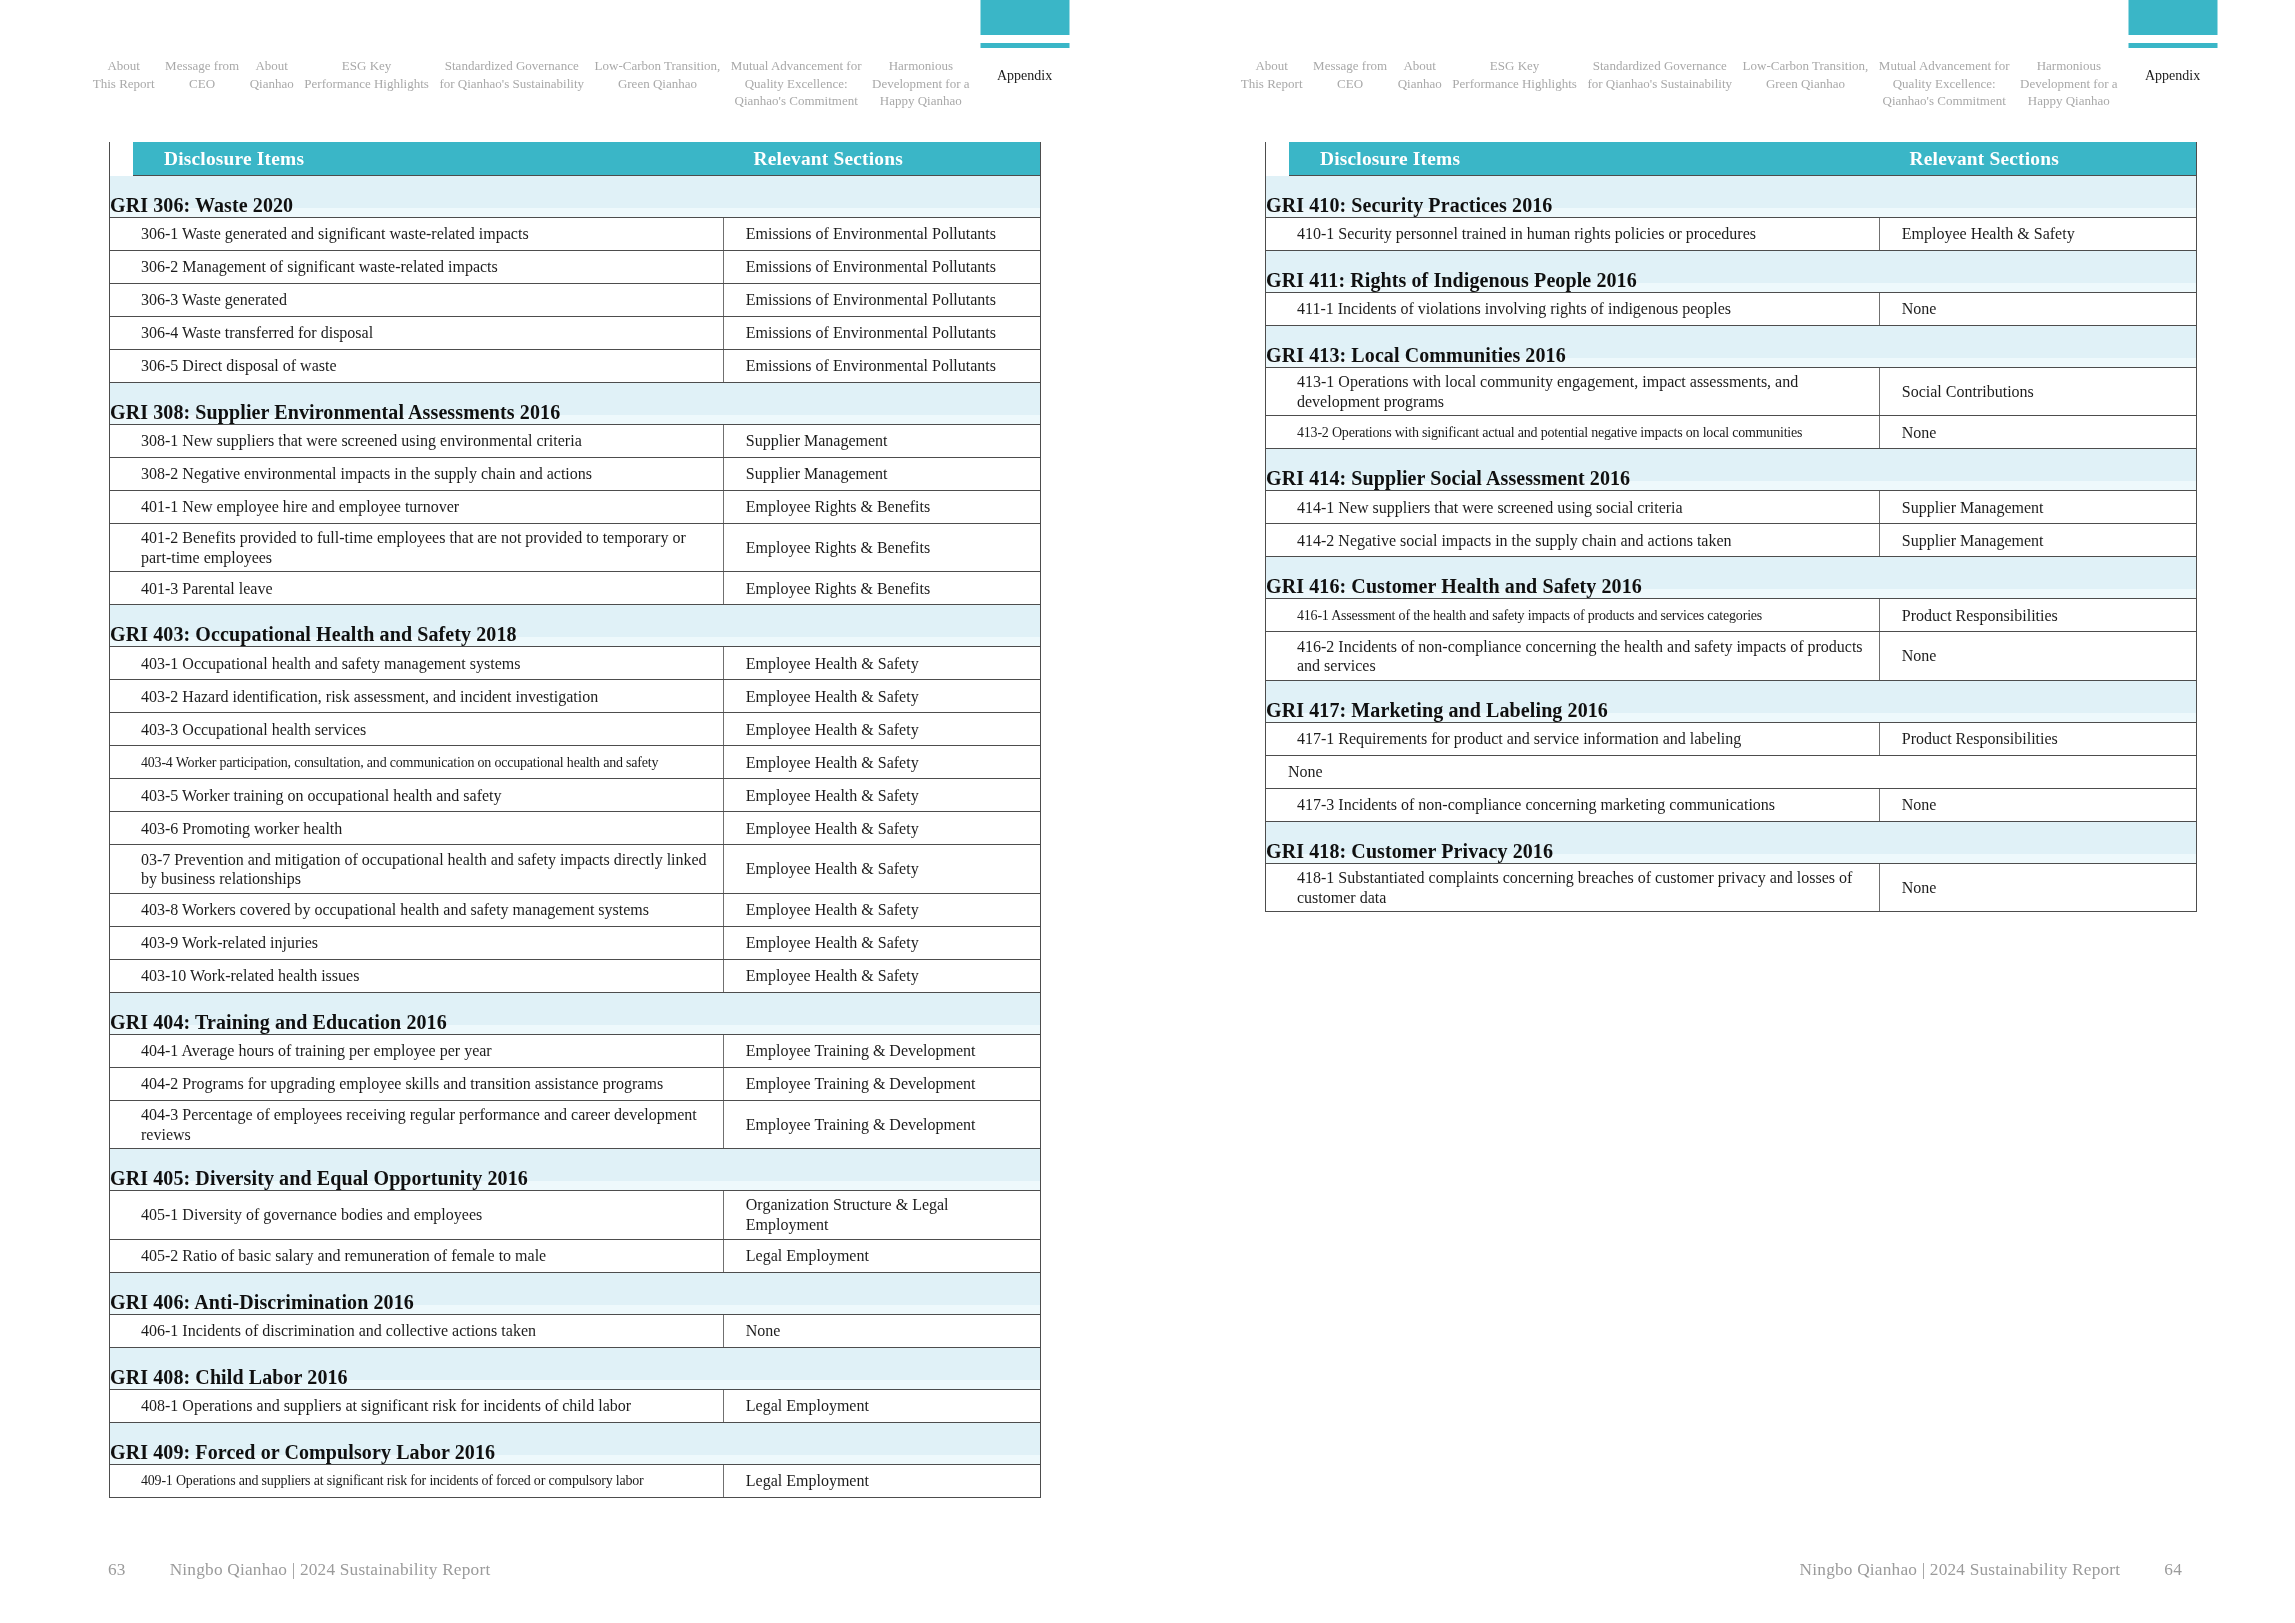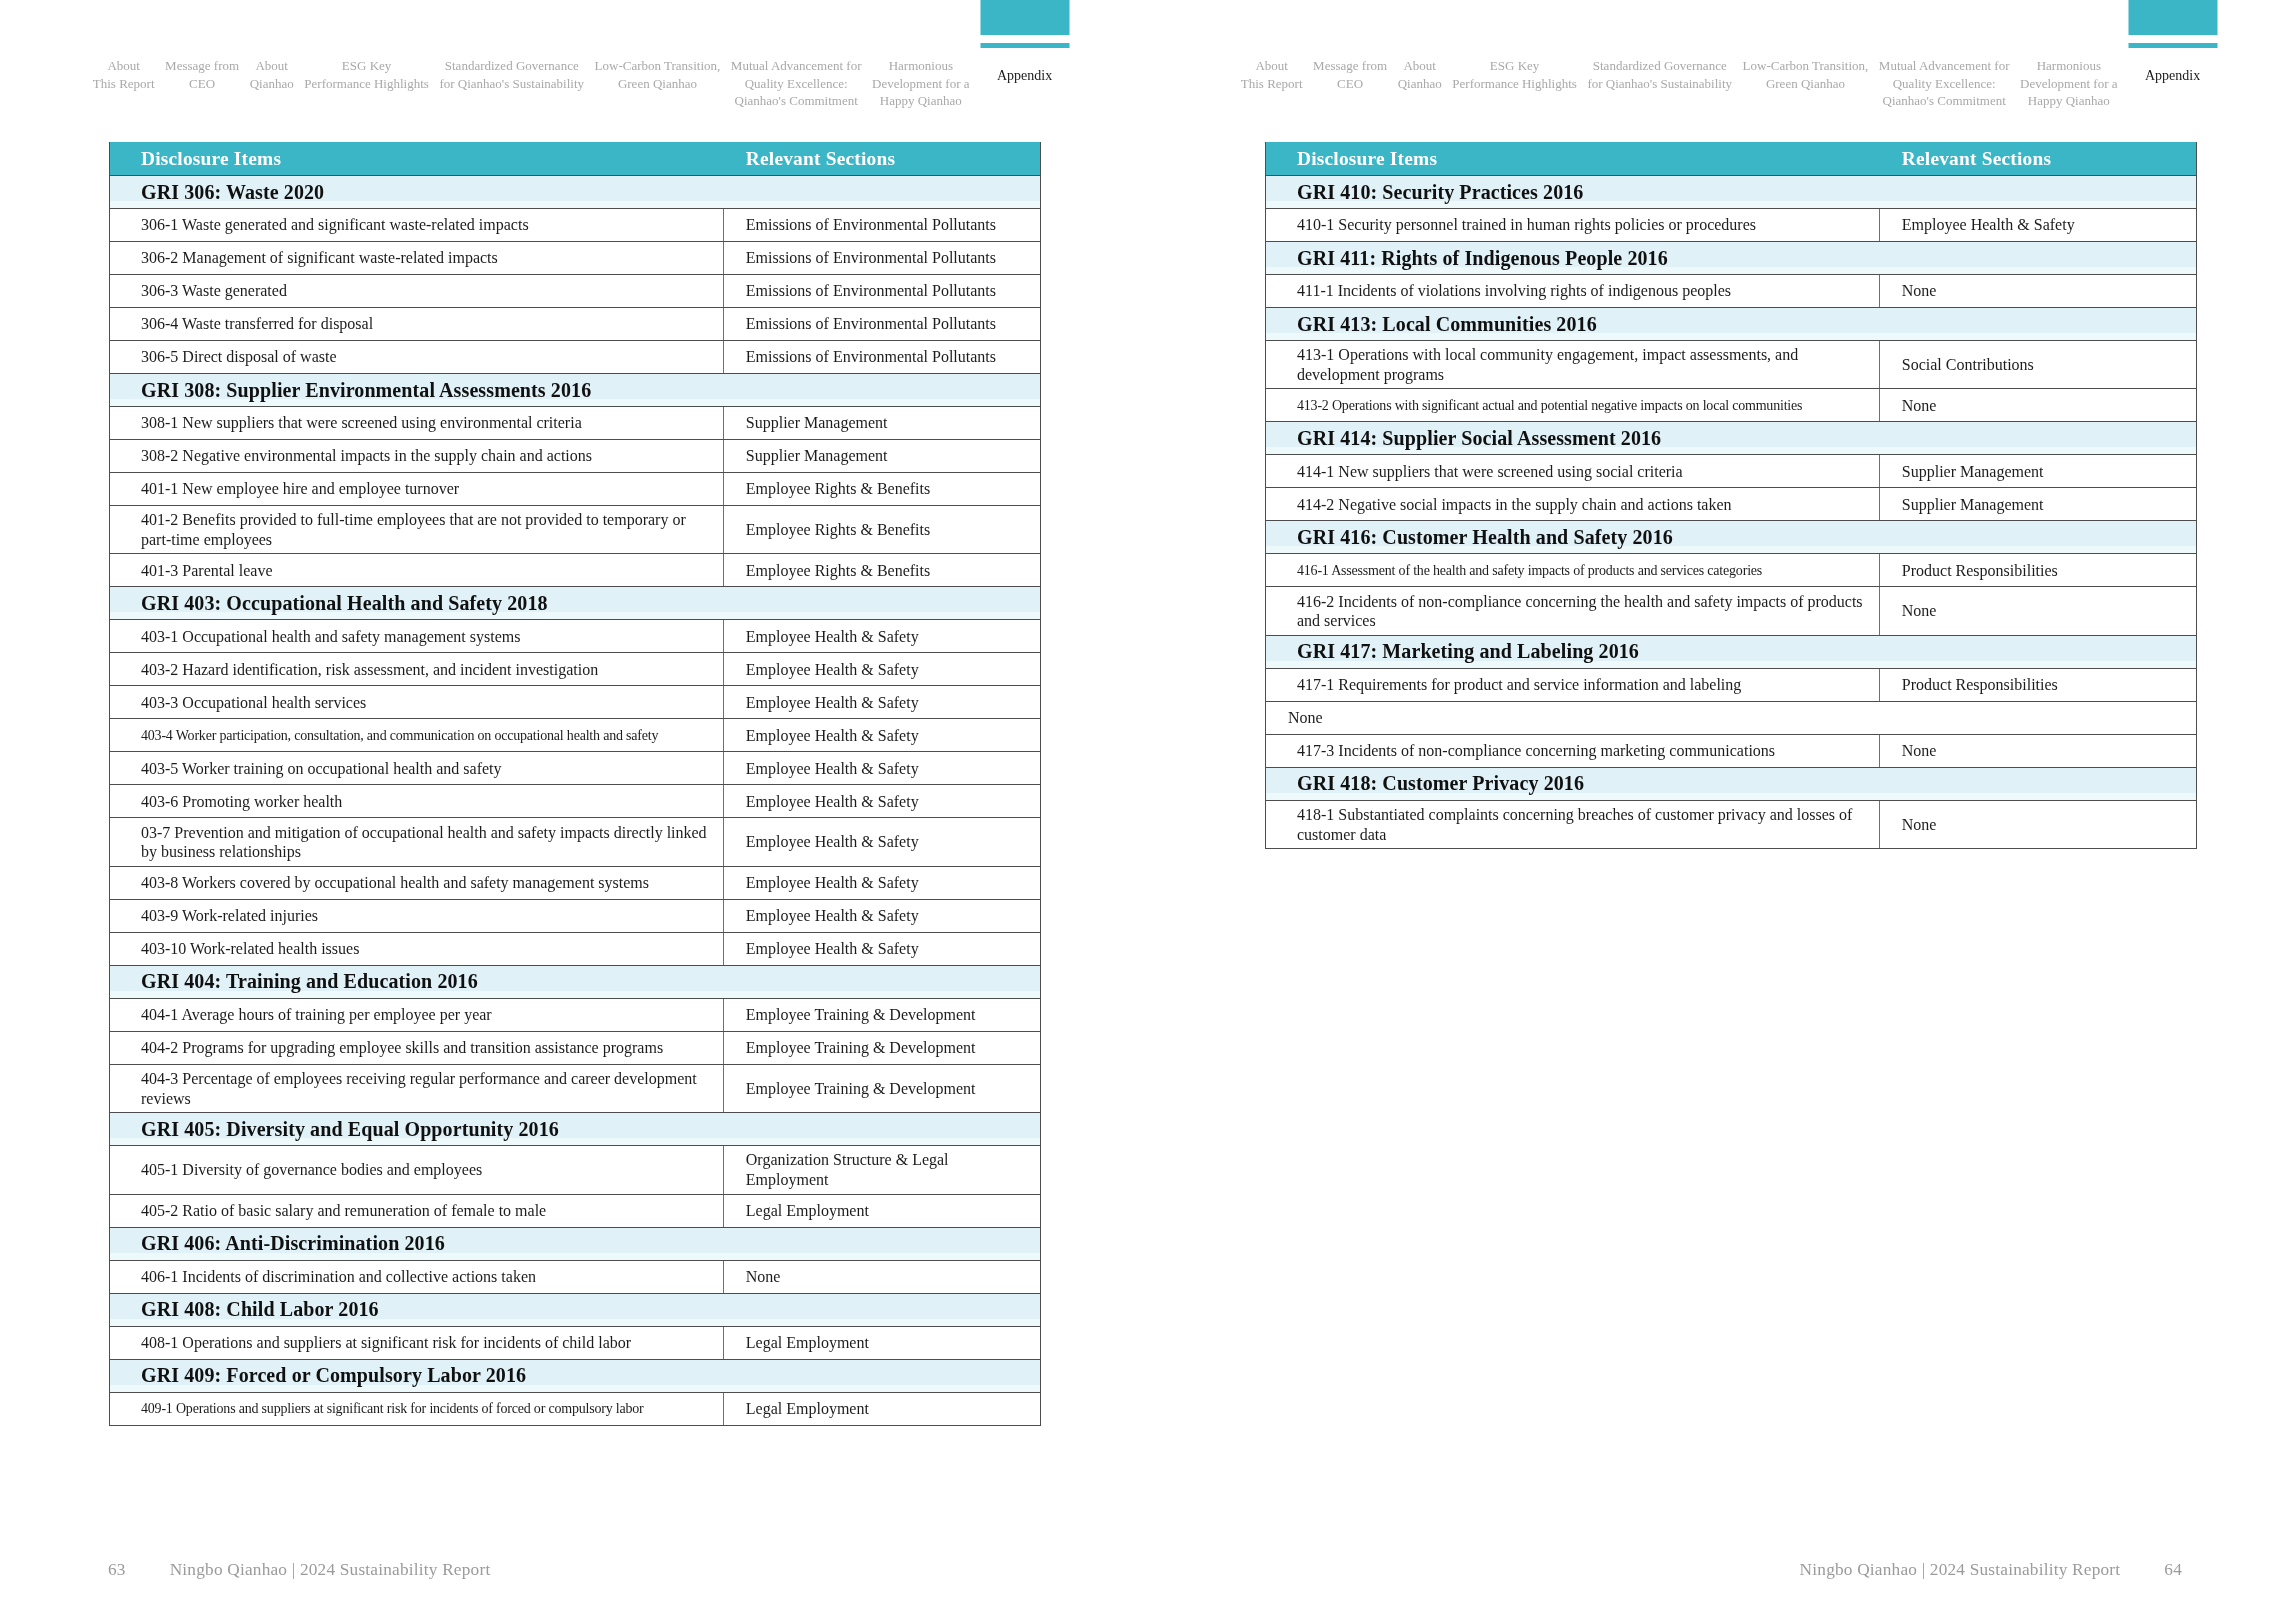--- a/index.html
+++ b/index.html
@@ -49,33 +49,34 @@
     border-right:1.4px solid #4d4d4d;
   }
   .page.left  .gri-table{left:109px;}
   .page.right .gri-table{left:117px;}
   .thead{
     display:flex;
     background:var(--accent,#3ab6c7);
     color:#ffffff;
     height:33px;
     border-bottom:1.4px solid #4d4d4d;
+    margin-left:23px;
   }
   .thead .hc{
     display:flex;align-items:center;
     font-weight:bold;font-size:19.4px;letter-spacing:0.2px;
   }
   .thead .hc1{width:66%;padding-left:31px;box-sizing:border-box;}
   .thead .hc2{flex:1;padding-left:22px;}
   .band{
-    height:33px;
+    height:42px;
     background:linear-gradient(to bottom,var(--band,#e0f1f7) 0,var(--band,#e0f1f7) 78%,var(--band-strip,#eef9fc) 78%,var(--band-strip,#eef9fc) 100%);
     border-bottom:1.4px solid #4d4d4d;
-    display:flex;align-items:center;
-    padding-left:31px;box-sizing:border-box;
+    display:flex;align-items:flex-end;
+    box-sizing:border-box;
   }
   .band .btitle{
     font-weight:bold;font-size:20px;color:#101010;letter-spacing:0.1px;
   }
   .trow{
     display:flex;
     border-bottom:1.4px solid #4d4d4d;
     background:#ffffff;
   }
   .trow .cell{

